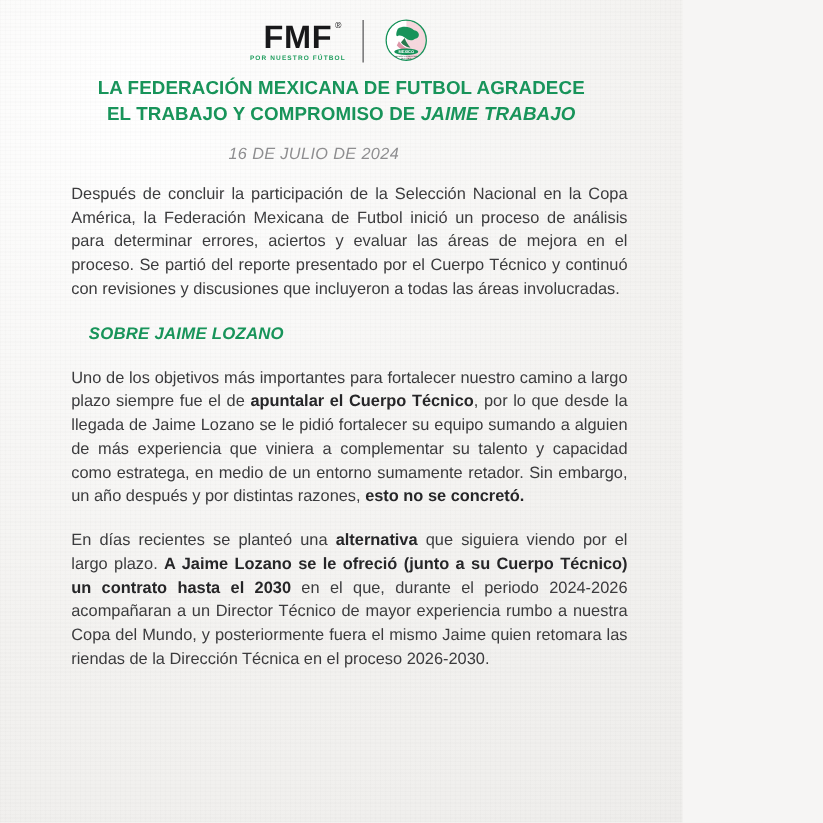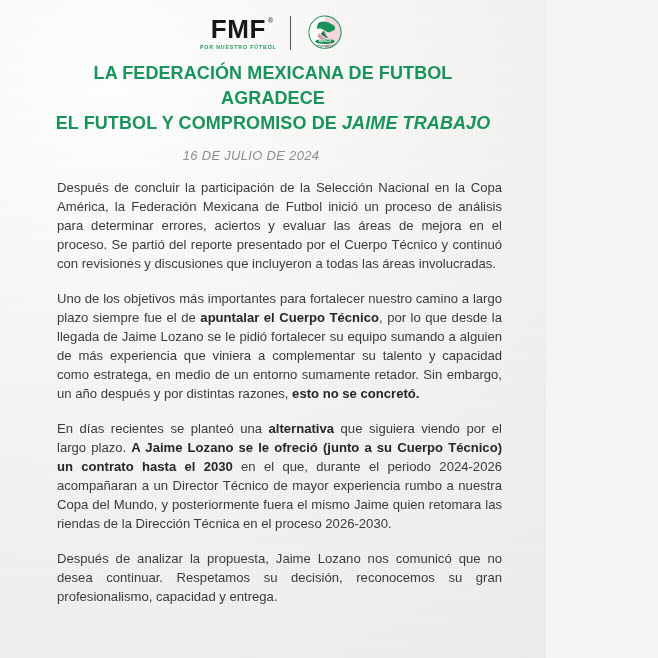--- a/index.html
+++ b/index.html
@@ -81,21 +81,21 @@
     height: 42px;
     display: block;
   }
 
   
   .title {
     margin: 9px 0 0 0;
     text-align: center;
     color: #18945a;
     font-weight: bold;
-    font-size: 18px;
+    font-size: 15px;
     line-height: 1.38;
     letter-spacing: 0.1px;
     padding: 0 40px;
   }
   .title .it { font-style: italic; }
 
   
   .date {
     margin: 13px 44px 0 0;
     text-align: center;
@@ -153,33 +153,33 @@
       <path d="M36 50 C42 58 50 64 58 66 C50 70 38 66 32 58 Z" fill="#d98ca0" opacity="0.9"></path>
       <ellipse cx="50" cy="70" rx="23" ry="6" fill="#17935a"></ellipse>
       <text x="50" y="72.5" text-anchor="middle" font-family="Liberation Sans, sans-serif" font-size="7.5" font-weight="bold" fill="#ffffff">MEXICO</text>
       <text x="50" y="80.5" text-anchor="middle" font-family="Liberation Sans, sans-serif" font-size="3.6" fill="#2c2c2e">FEDERACION MEXICANA</text>
       <text x="50" y="84.5" text-anchor="middle" font-family="Liberation Sans, sans-serif" font-size="3.6" fill="#2c2c2e">DE FUTBOL</text>
     </svg>
   </div>
 
   <h1 class="title">
     <span>LA FEDERACIÓN MEXICANA DE FUTBOL AGRADECE</span><br>
-    <span>EL FUTBOL Y COMPROMISO DE </span><span class="it">JAIME TRABAJO</span><br>
+    <span>EL TRABAJO Y COMPROMISO DE </span><span class="it">JAIME TRABAJO</span><br>
   </h1>
 
   <div class="date">16 DE JULIO DE 2024</div>
 
   <div class="body">
 
     <p>Después de concluir la participación de la Selección Nacional en la Copa América, la Federación Mexicana de Futbol inició un proceso de análisis para determinar errores, aciertos y evaluar las áreas de mejora en el proceso. Se partió del reporte presentado por el Cuerpo Técnico y continuó con revisiones y discusiones que incluyeron a todas las áreas involucradas.</p>
 
 
+    <p class="subhead">SOBRE JAIME LOZANO</p>
 
     <p><span>Uno de los objetivos más importantes para fortalecer nuestro camino a largo plazo siempre fue el de </span><b>apuntalar el Cuerpo Técnico</b><span>, por lo que desde la llegada de Jaime Lozano se le pidió fortalecer su equipo sumando a alguien de más experiencia que viniera a complementar su  talento y capacidad como estratega, en medio de un entorno sumamente retador. Sin embargo, un año después y por distintas razones, </span><b>esto no se concretó.</b></p>
 
     <p><span>En días recientes se planteó una </span><b>alternativa</b><span> que siguiera viendo por el largo plazo. </span><b>A Jaime Lozano se le ofreció (junto a su Cuerpo Técnico) un contrato hasta el 2030</b><span> en el que, durante el periodo 2024-2026 acompañaran a un Director Técnico de mayor experiencia rumbo a nuestra Copa del Mundo, y posteriormente fuera el mismo Jaime quien retomara las riendas de la Dirección Técnica en el proceso 2026-2030.</span></p>
 
-    <p>Después de analizar la propuesta, Jaime Lozano nos comunicó que no desea continuar. Respetamos su decisión, reconocemos su gran profesionalismo, capacidad y entrega.</p>
 
 
   </div>
 
 </div>
 
 </body></html>

